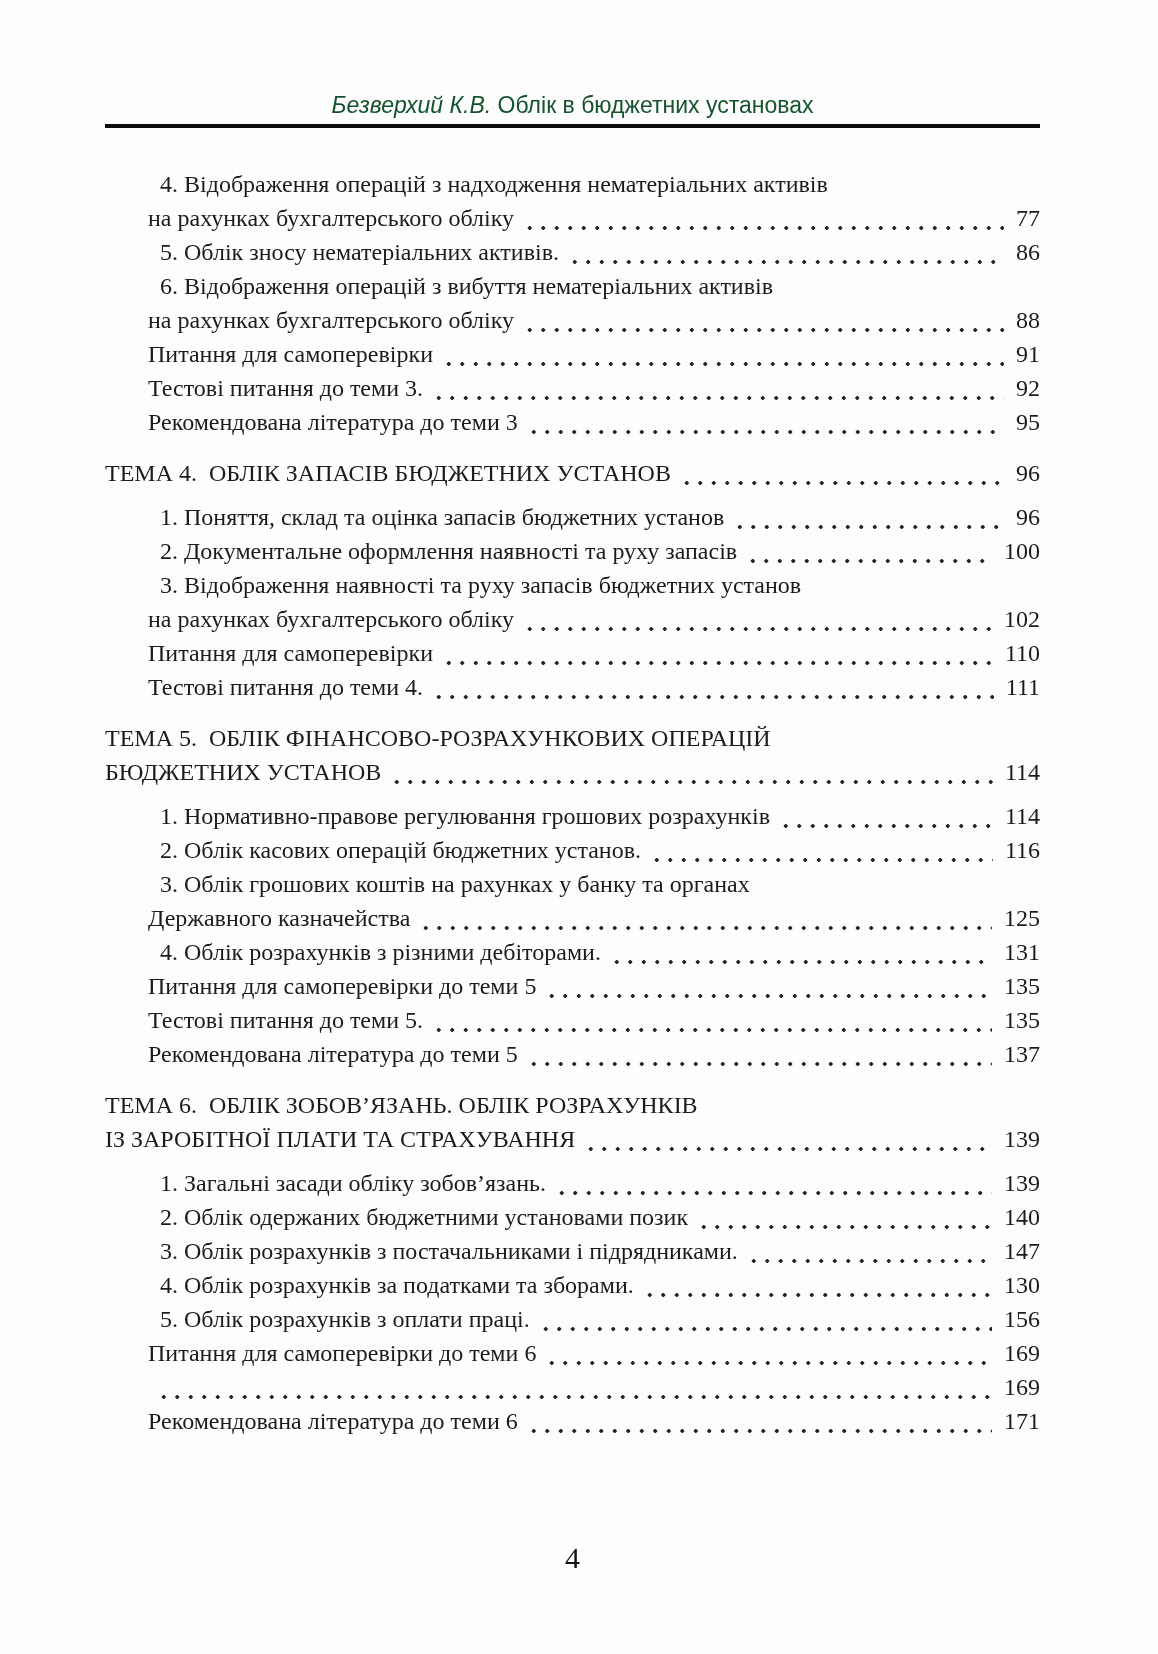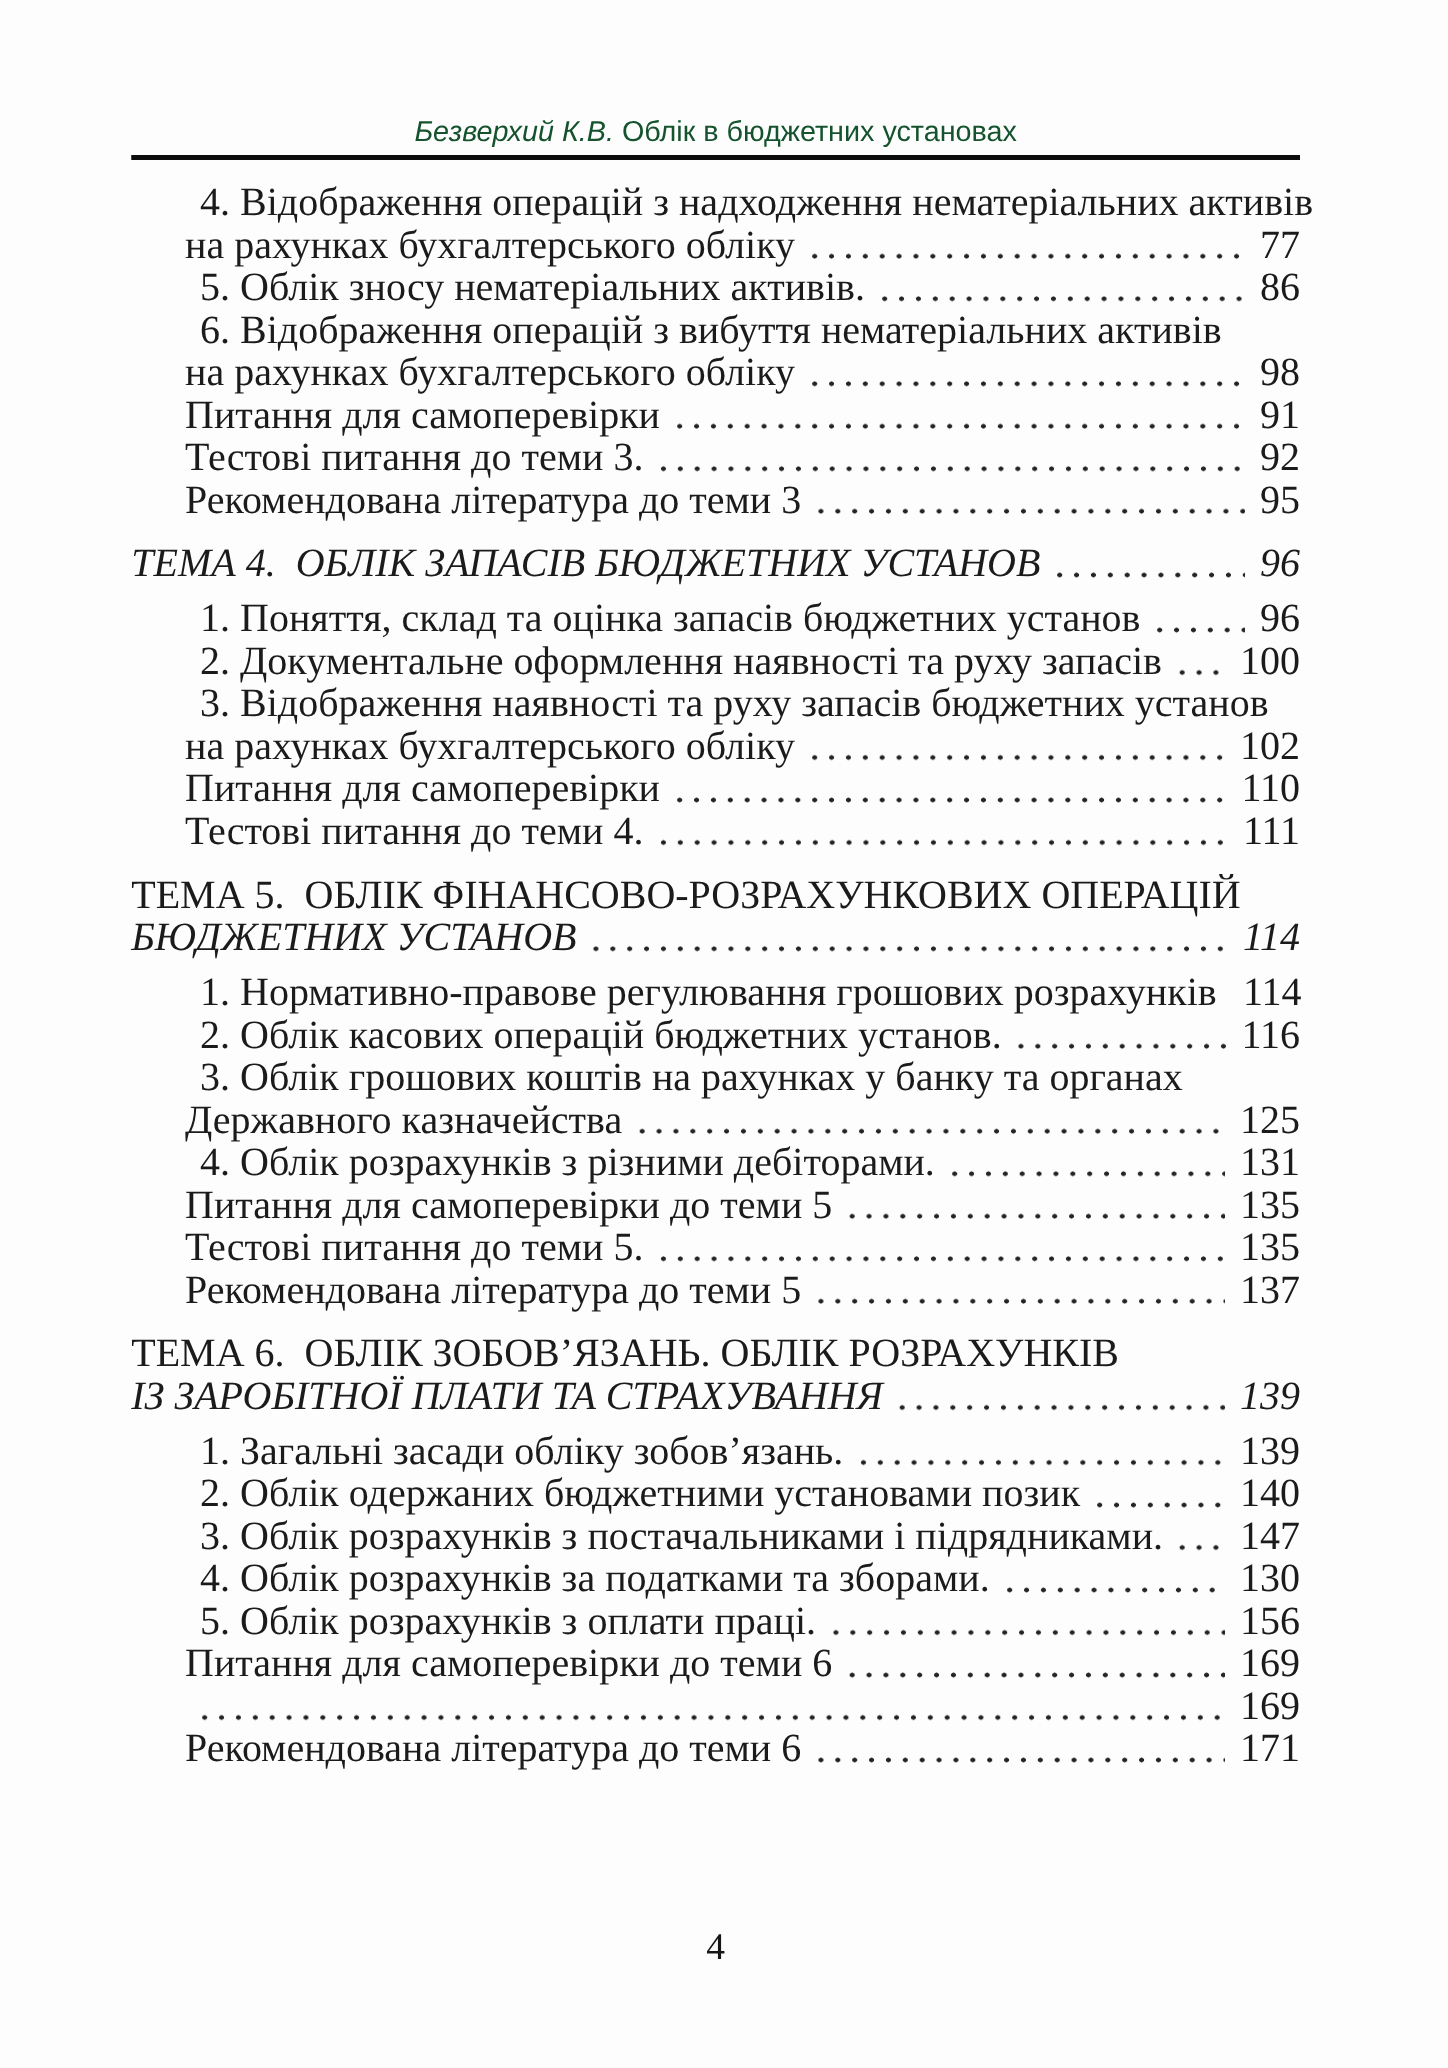--- a/index.html
+++ b/index.html
@@ -16,29 +16,29 @@
     text-align:center;
     font-family:"Liberation Sans", sans-serif;
     font-size:23px; line-height:26px; color:#14532d;
   }
   .page-header .author { font-style:italic; }
   .header-rule {
     position:absolute; left:105px; top:124px;
     width:935px; height:4px; background:#0c0c0c;
   }
   .toc {
-    position:absolute; left:105px; top:144px; width:935px;
-    font-size:32px; line-height:34px;
+    position:absolute; left:105px; top:167px; width:935px;
+    font-size:24px; line-height:34px;
   }
   .row { display:flex; align-items:baseline; }
   .row.item  { padding-left:55px; }
   .row.plain { padding-left:43px; }
   .row.tema  { padding-left:0; }
   .row.gap-before { margin-top:17px; }
-  .row.gap-after  { margin-bottom:10px;font-style:italic; }
+  .row.gap-after  { margin-bottom:10px; }
   .label { white-space:pre; flex:0 0 auto; }
   .leader {
     flex:1 1 auto;
     align-self:stretch;
     margin:0 11px 0 9px;
     background-image:radial-gradient(circle, #242424 1.7px, rgba(0,0,0,0) 2.1px);
     background-size:13.5px 6px;
     background-repeat:repeat-x;
     background-position:0 24px;
   }
@@ -68,21 +68,21 @@
       <span class="label">5. Облік зносу нематеріальних активів.</span>
       <span class="leader"></span>
       <span class="page-num">86</span>
     </div>
     <div class="row item">
       <span class="label">6. Відображення операцій з вибуття нематеріальних активів</span>
     </div>
     <div class="row plain">
       <span class="label">на рахунках бухгалтерського обліку</span>
       <span class="leader"></span>
-      <span class="page-num">98</span>
+      <span class="page-num">88</span>
     </div>
     <div class="row plain">
       <span class="label">Питання для самоперевірки</span>
       <span class="leader"></span>
       <span class="page-num">91</span>
     </div>
     <div class="row plain">
       <span class="label">Тестові питання до теми 3.</span>
       <span class="leader"></span>
       <span class="page-num">92</span>

